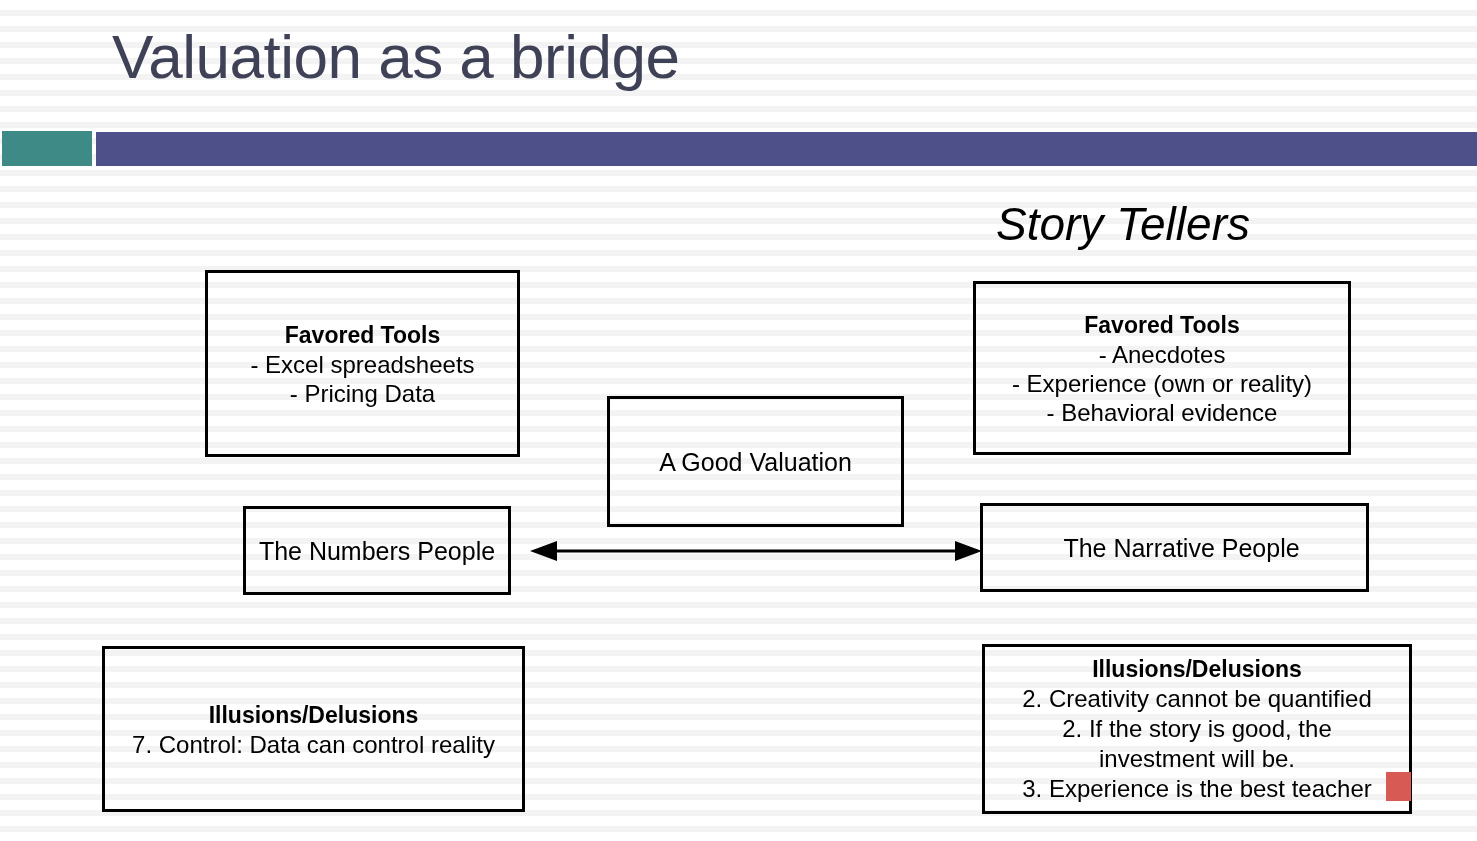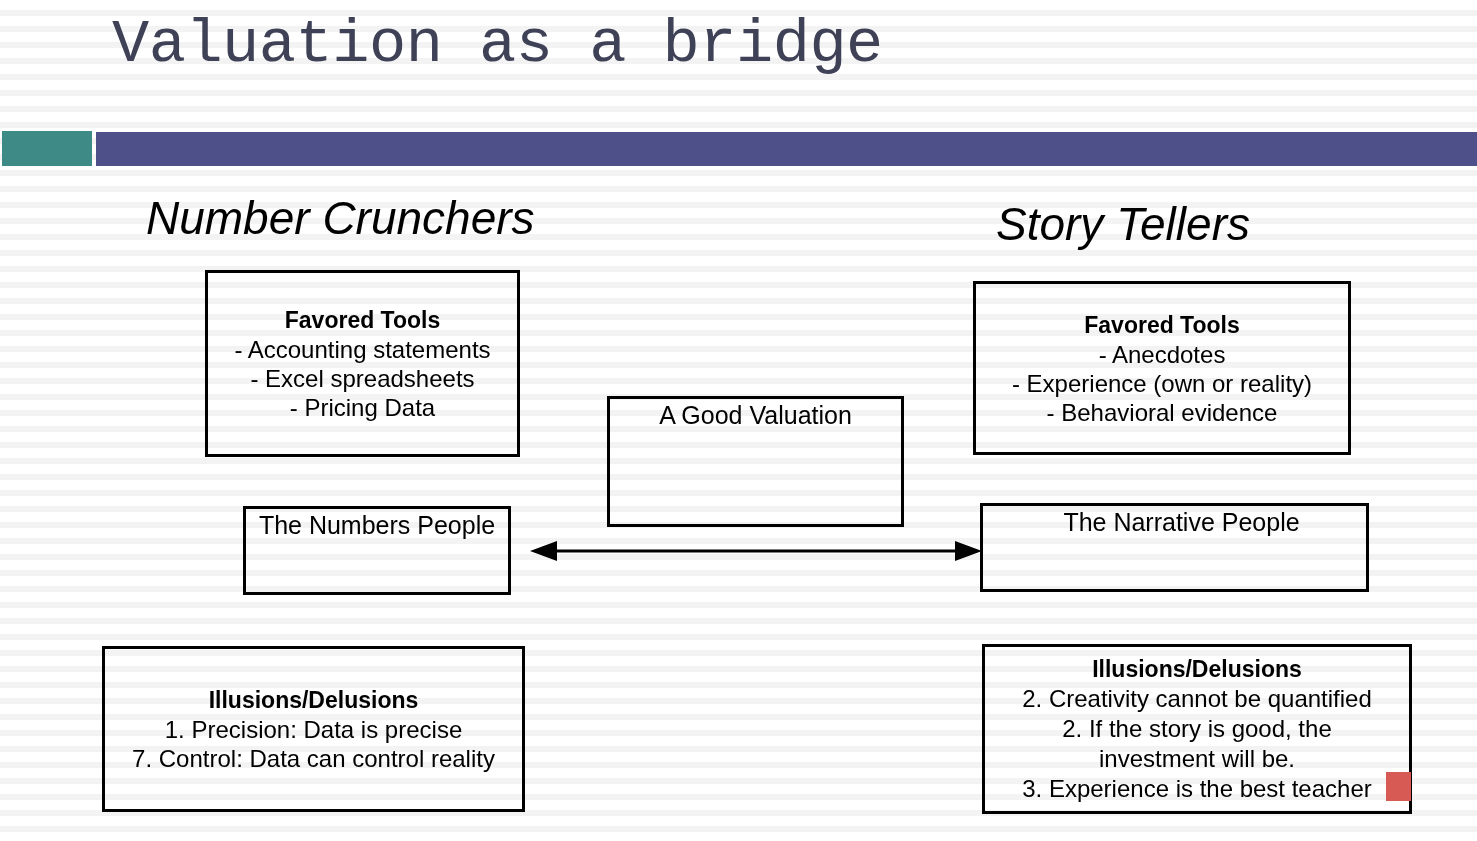--- a/index.html
+++ b/index.html
@@ -20,22 +20,22 @@
       #f3f3f4 10px,
       #f3f3f4 16px
     );
     font-family: "Liberation Sans", sans-serif;
   }
 
   
   #slide-title {
     position: absolute;
     left: 112px;
-    top: 6px;
-    font-family: Liberation Mono, monospace;
+    top: 18px;
+    font-family: Liberation Sans, sans-serif;
     font-size: 62px;
     line-height: 78px;
     font-weight: 400;
     letter-spacing: -0.5px;
     color: #3f4257;
     white-space: nowrap;
   }
 
   
   .bar-accent {
@@ -91,21 +91,21 @@
   .box .box-line {
     font-size: 24px;
     line-height: 29px;
     font-weight: normal;
     white-space: nowrap;
   }
 
   .box.simple {
     font-size: 25px;
     line-height: 32px;
-    justify-content: flex-start;
+    justify-content: center;
   }
 
   
   #box-tools-left   { left: 205px;  top: 270px; width: 315px; height: 187px; }
   #box-tools-right  { left: 973px;  top: 281px; width: 378px; height: 174px; }
   #box-valuation    { left: 607px;  top: 396px; width: 297px; height: 131px; }
   #box-people-left  { left: 243px;  top: 506px; width: 268px; height: 89px; }
   #box-people-right { left: 980px;  top: 503px; width: 389px; height: 89px; padding-left: 14px; }
   #box-illusion-left  { left: 102px; top: 646px; width: 423px; height: 166px; }
   #box-illusion-right { left: 982px; top: 644px; width: 430px; height: 170px; }
@@ -134,26 +134,24 @@
 </head>
 <body>
 
 <div id="slide">
 
   <div id="slide-title">Valuation as a bridge</div>
 
   <div class="bar-accent"></div>
   <div class="bar-main"></div>
 
-  <div id="heading-left" class="col-heading">Number Crunchers</div>
   <div id="heading-right" class="col-heading">Story Tellers</div>
 
   <div id="box-tools-left" class="box">
     <div class="box-title">Favored Tools</div>
-    <div class="box-line">- Accounting statements</div>
     <div class="box-line">- Excel spreadsheets</div>
     <div class="box-line">- Pricing Data</div>
   </div>
 
   <div id="box-tools-right" class="box">
     <div class="box-title">Favored Tools</div>
     <div class="box-line">- Anecdotes</div>
     <div class="box-line">- Experience (own or reality)</div>
     <div class="box-line">- Behavioral evidence</div>
   </div>
@@ -171,21 +169,20 @@
   </div>
 
   <svg id="double-arrow" viewBox="0 0 456 30">
     <line x1="26" y1="15" x2="430" y2="15" stroke="#000000" stroke-width="3"></line>
     <polygon points="2,15 29,5 29,25" fill="#000000"></polygon>
     <polygon points="454,15 427,5 427,25" fill="#000000"></polygon>
   </svg>
 
   <div id="box-illusion-left" class="box">
     <div class="box-title">Illusions/Delusions</div>
-    <div class="box-line">1. Precision: Data is precise</div>
     <div class="box-line">7. Control: Data can control reality</div>
   </div>
 
   <div id="box-illusion-right" class="box">
     <div class="box-title">Illusions/Delusions</div>
     <div class="box-line">2. Creativity cannot be quantified</div>
     <div class="box-line">2. If the story is good, the</div>
     <div class="box-line">investment will be.</div>
     <div class="box-line">3. Experience is the best teacher</div>
   </div>

